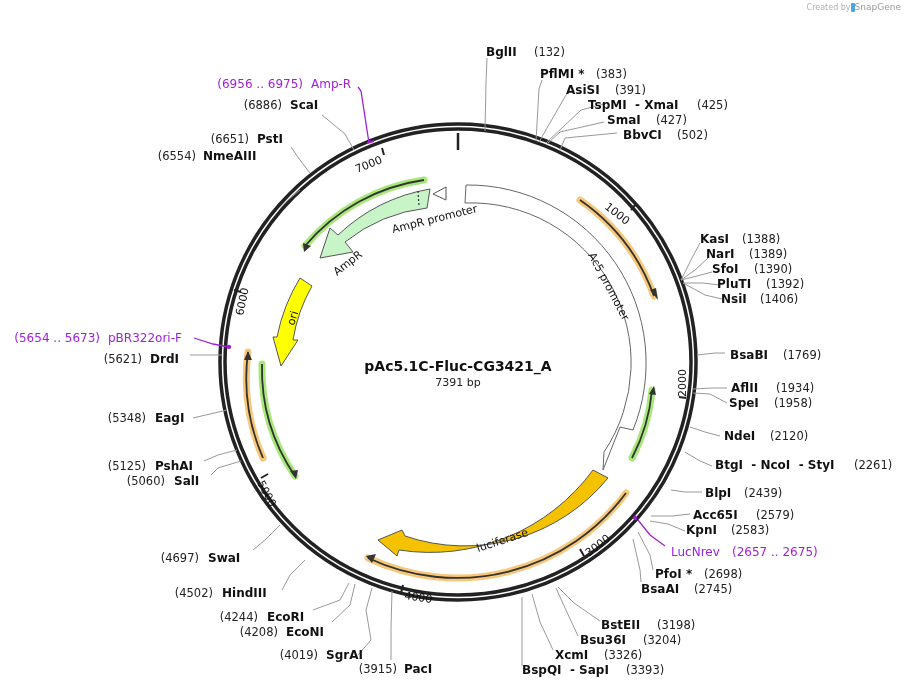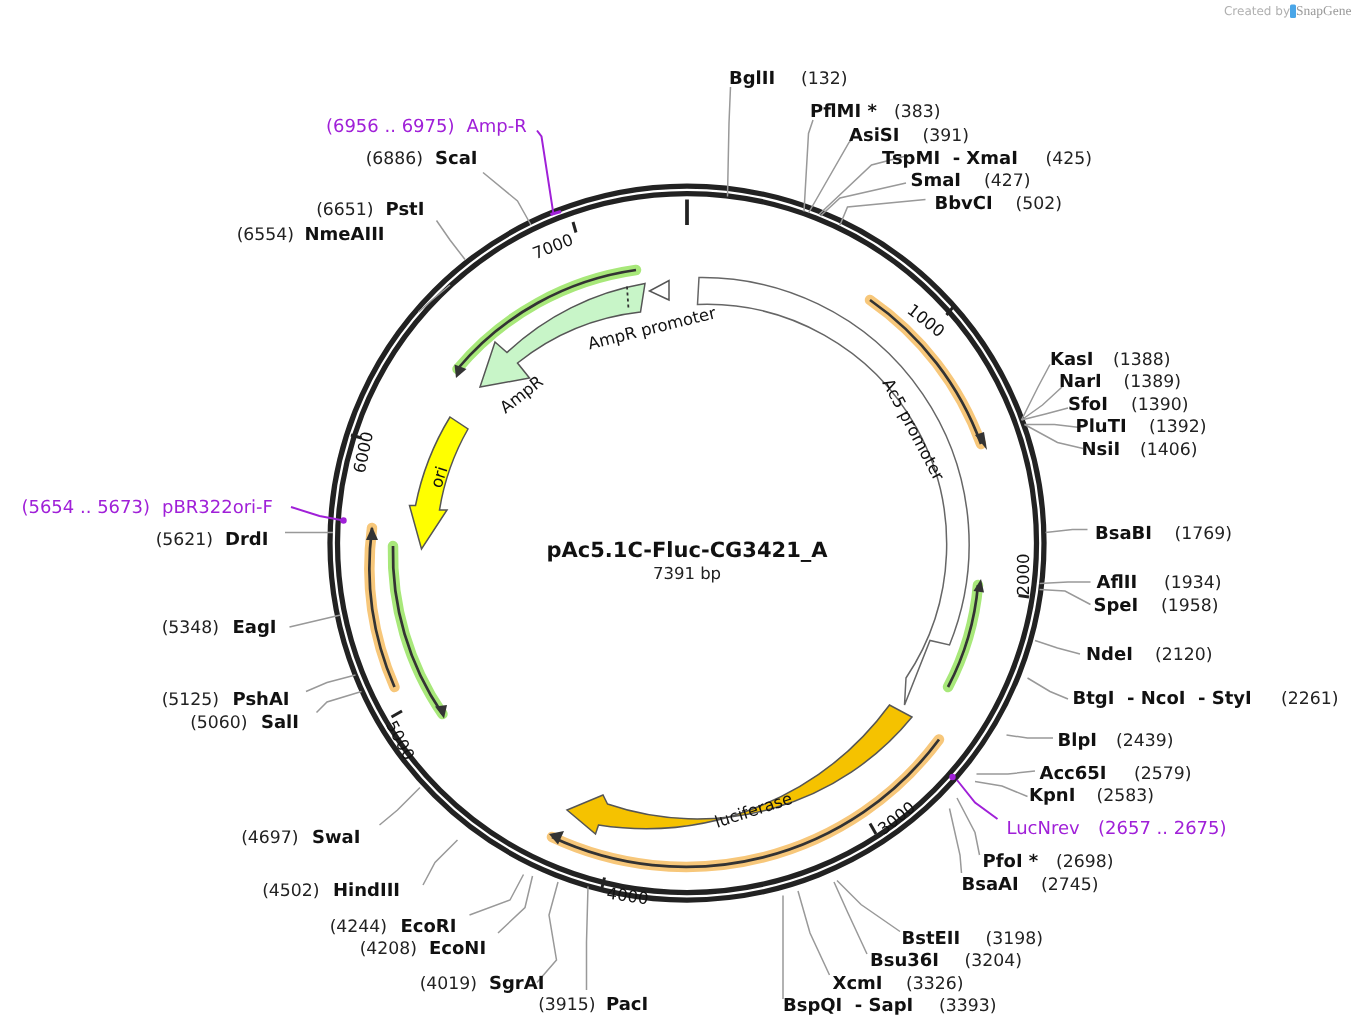--- a/index.html
+++ b/index.html
@@ -1,19 +1,19 @@
 <!DOCTYPE html>
 <html><head>
 <meta charset="utf-8">
 <style>
   html, body { margin:0; padding:0; background:#ffffff; }
   body { width:907px; height:688px; position:relative; overflow:hidden; font-family:"DejaVu Sans", sans-serif; }
   #map { position:absolute; left:0; top:0; width:907px; height:688px; }
   .credit { position:absolute; right:6px; top:2px; font-size:8px; color:#b0b0b0; font-family:"DejaVu Sans", sans-serif; display:flex; align-items:center; gap:0; }
-  .credit .brand { font-size:9px; color:#9a9a9a;font-family:Liberation Serif, serif; }
+  .credit .brand { font-size:9px; color:#9a9a9a; }
   .credit .logo { width:4px; height:9px; background:#4aa6e8; border-radius:1px; display:inline-block; }
   .lbl-site { font-family:"DejaVu Sans", sans-serif; font-size:12px; font-weight:bold; fill:#111; }
   .lbl-pos { font-family:"DejaVu Sans", sans-serif; font-size:11.5px; fill:#222; }
   .lbl-primer { font-family:"DejaVu Sans", sans-serif; font-size:12px; fill:#a020d8; }
   .tick-lbl { font-family:"DejaVu Sans", sans-serif; font-size:11px; fill:#111; }
   .feat-lbl { font-family:"DejaVu Sans", sans-serif; font-size:11px; fill:#111; }
   .title { font-family:"DejaVu Sans", sans-serif; font-size:14px; font-weight:bold; fill:#111; }
   .sub { font-family:"DejaVu Sans", sans-serif; font-size:11px; fill:#222; }
 </style>
 </head>

